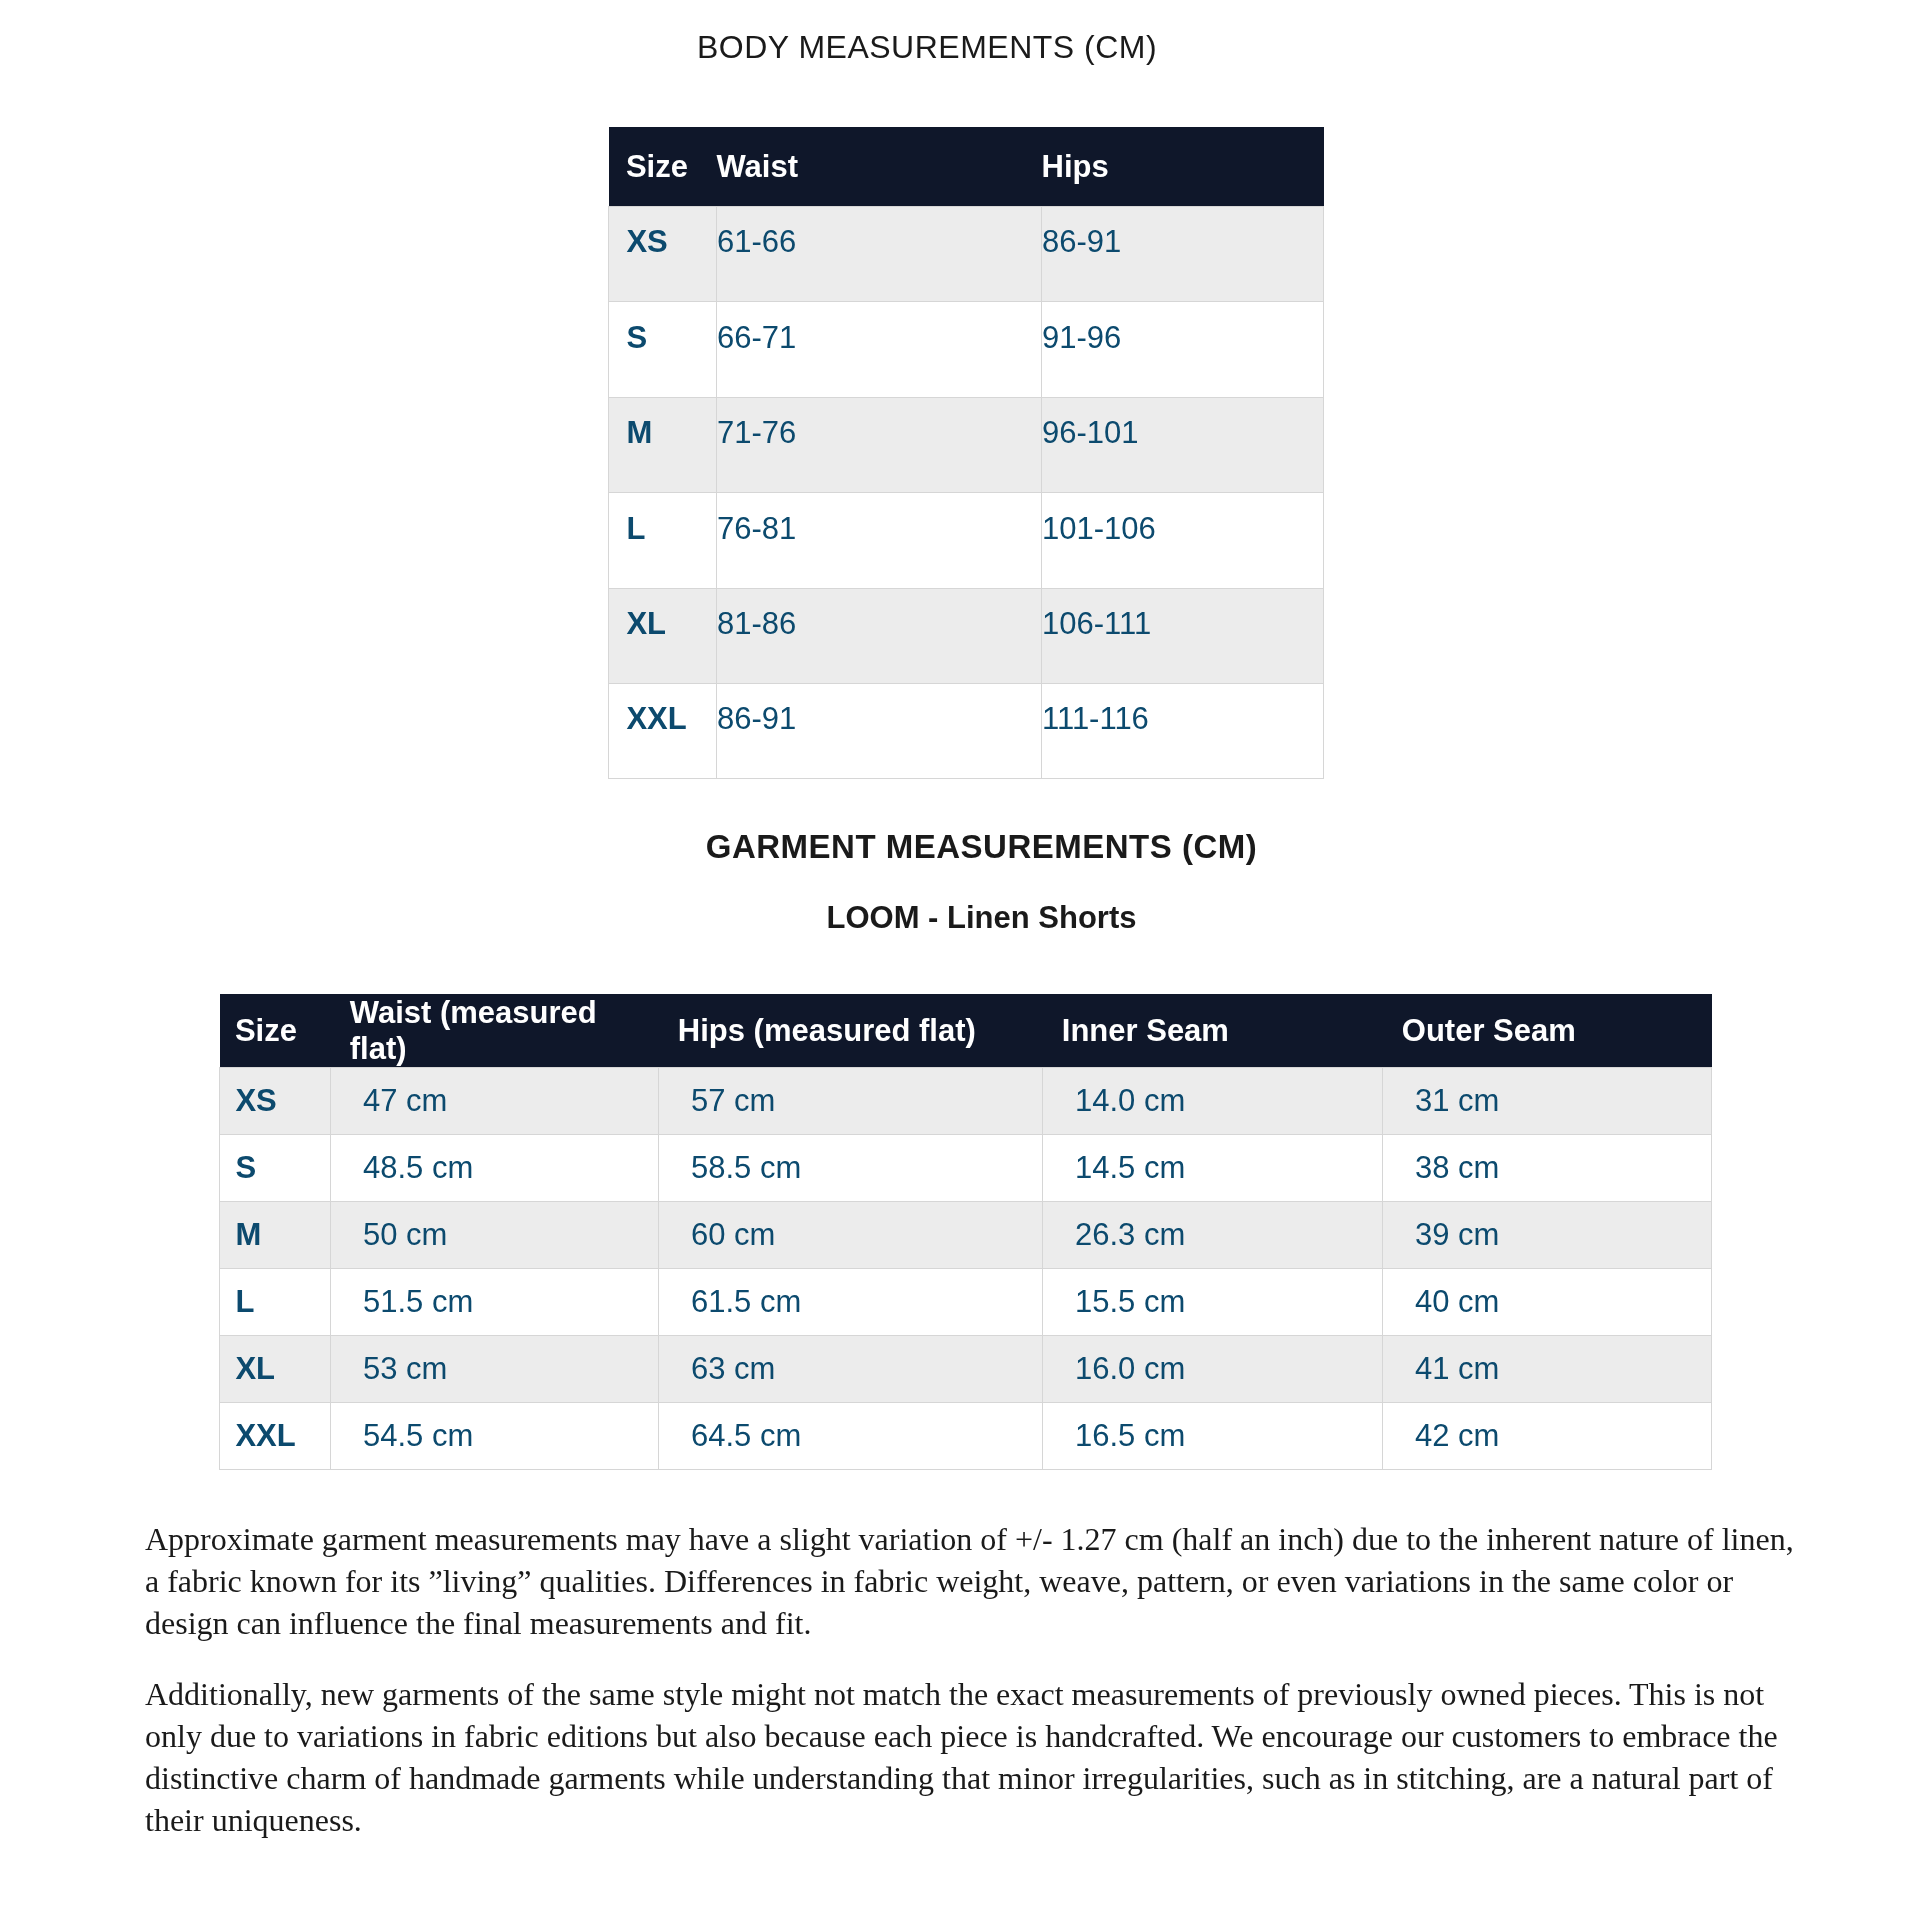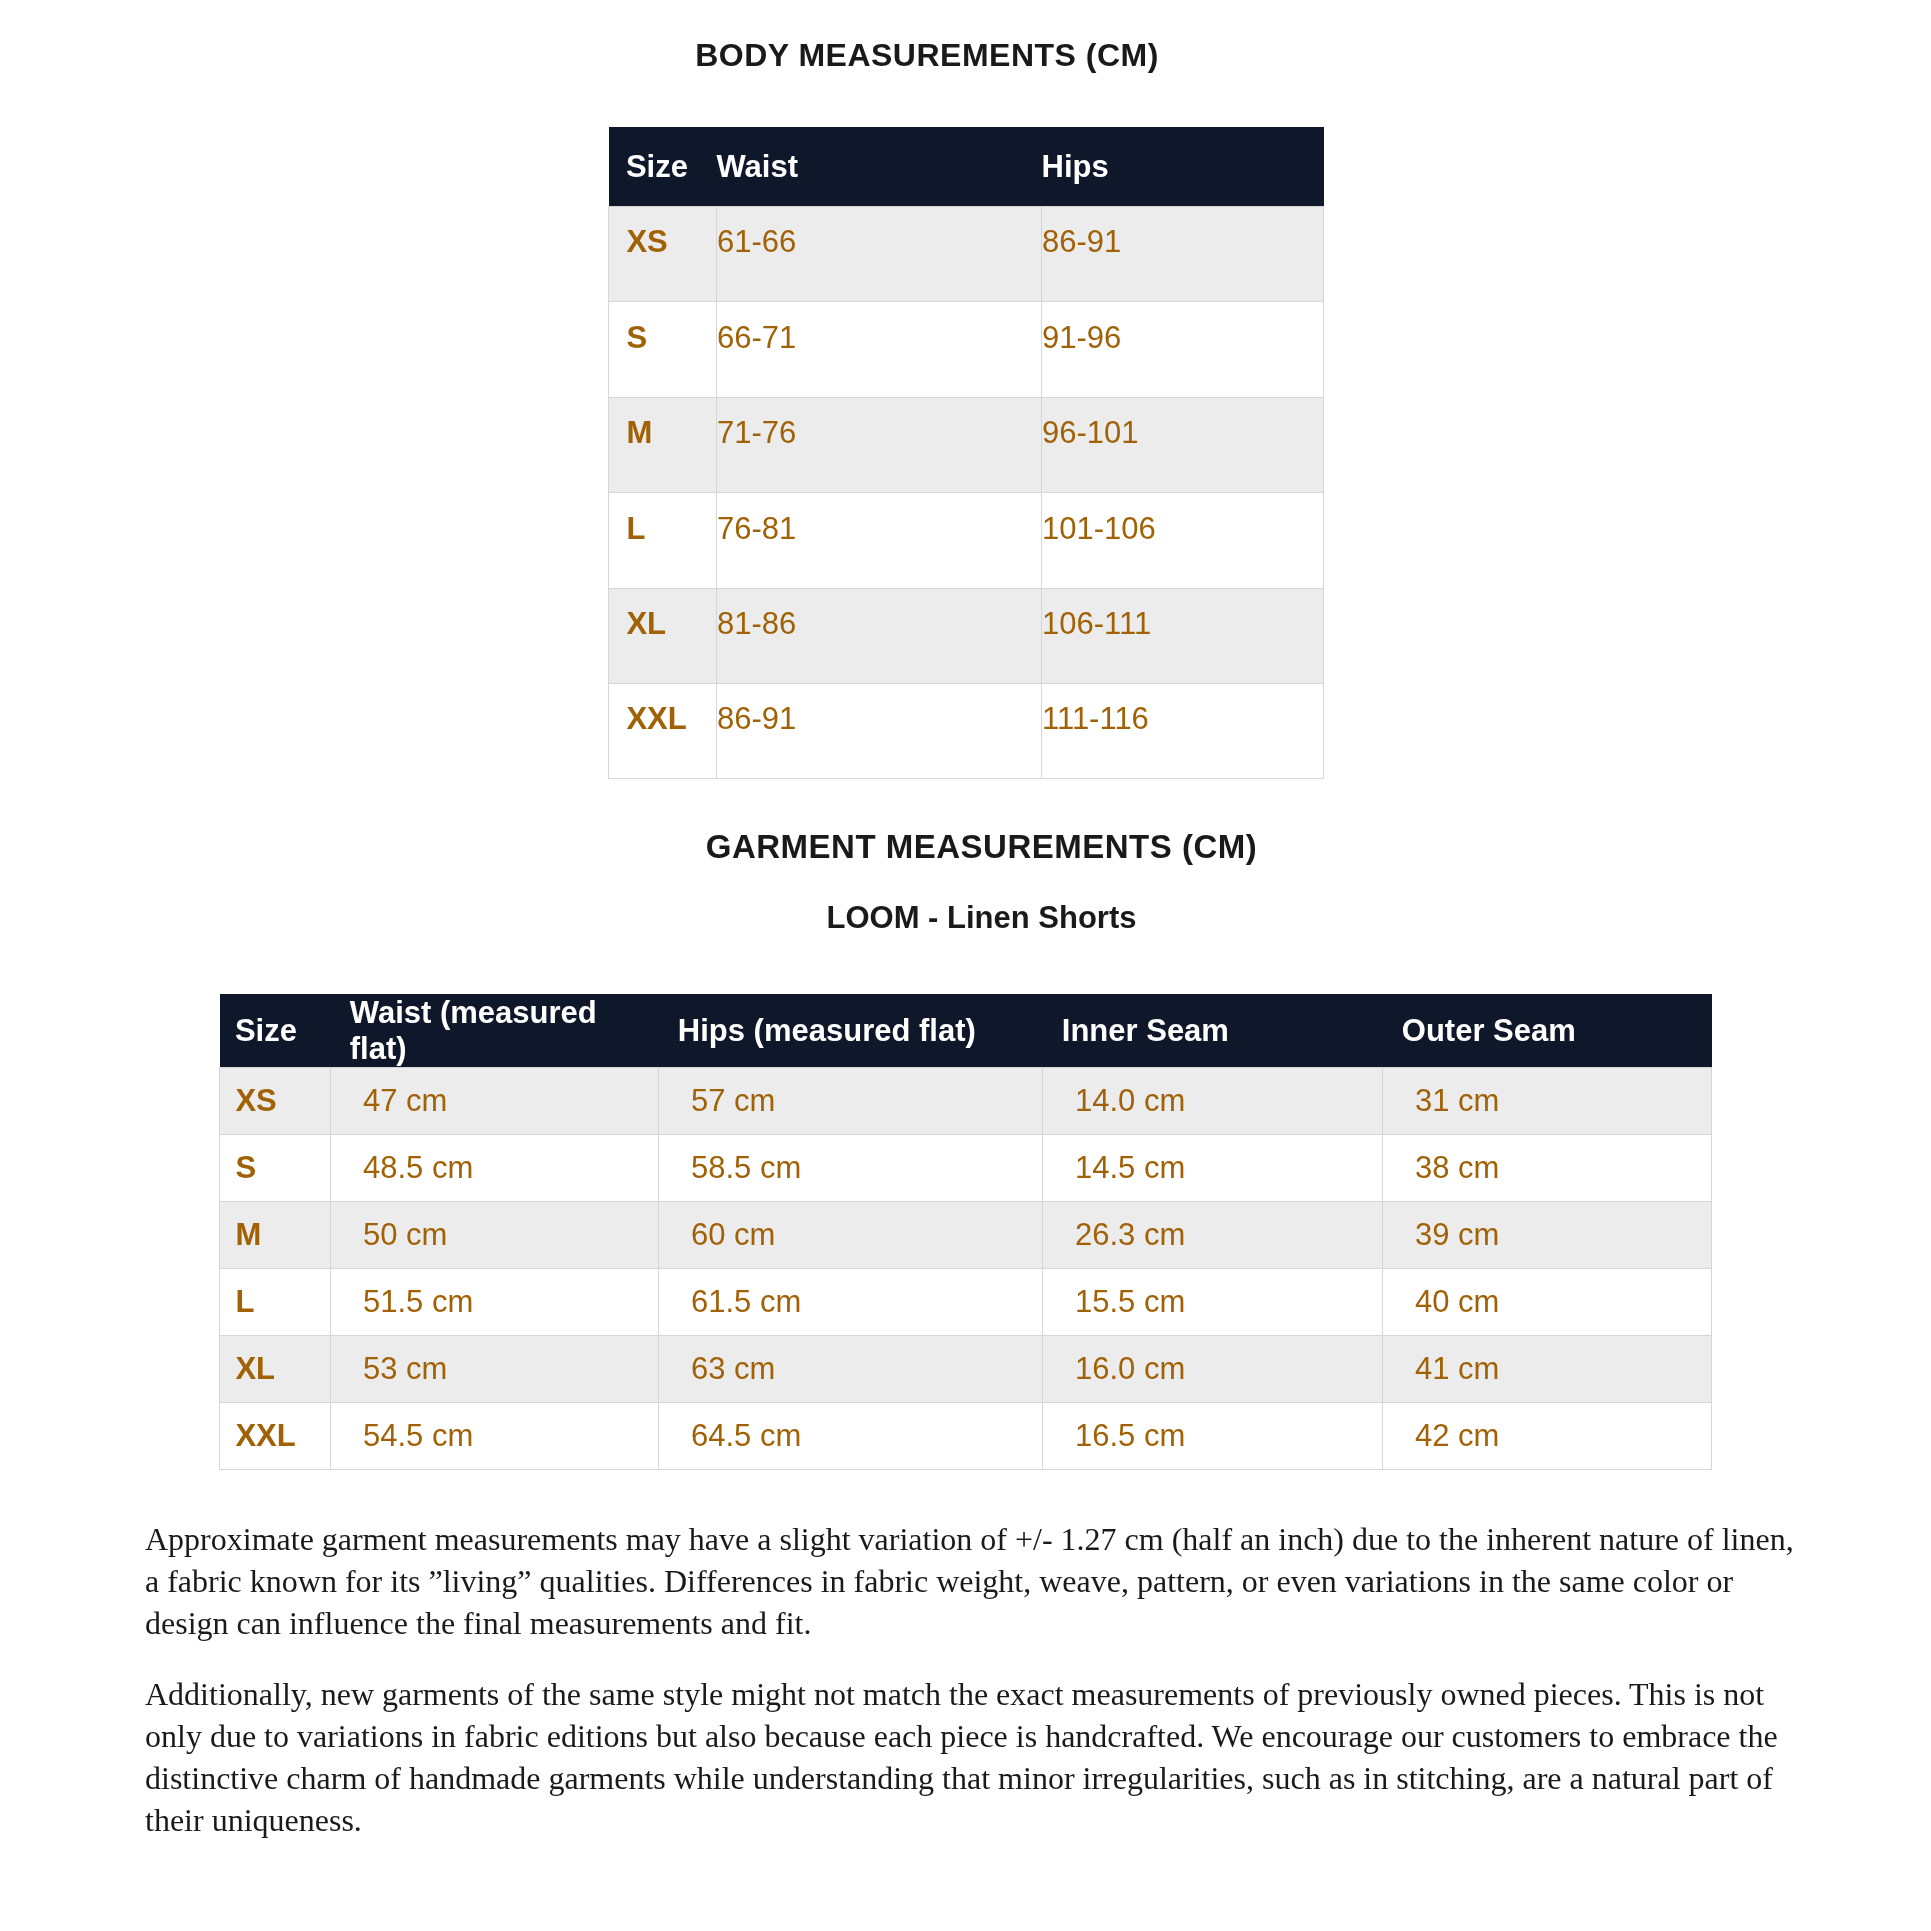--- a/index.html
+++ b/index.html
@@ -6,21 +6,21 @@
   body {
     width: 1931px; height: 1931px;
     position: relative;
     background: #ffffff;
     font-family: "Liberation Sans", sans-serif;
     color: #1a1a1a;
   }
 
   .centered-block { position: absolute; left: 16px; width: 1931px; text-align: center; }
 
-  #body-title { top: 29px; left: 0; width: 1854px; font-size: 32px; font-weight: bold; letter-spacing: 0.5px; margin-top: 8px; }
+  #body-title { top: 29px; left: 0; width: 1854px; font-size: 32px; font-weight: normal; letter-spacing: 0.5px; }
   #garment-title { top: 828px; font-size: 33px; font-weight: bold; letter-spacing: 0.5px; }
   #garment-subtitle { top: 900px; font-size: 31px; font-weight: bold; }
 
   table.sizechart {
     position: absolute;
     border-collapse: collapse;
     table-layout: fixed;
     font-size: 31px;
   }
   .sizechart th {
@@ -29,21 +29,21 @@
     font-weight: bold;
     border: none;
     vertical-align: middle;
     text-align: left;
     padding: 0;
   }
   .sizechart td {
     border: 1.9px solid #d6d6d6;
     padding: 0;
     background: #ffffff;
-    color: #a16207;
+    color: #0c4a6e;
   }
   .sizechart tr.stripe td { background: #ececec; }
   .sizechart td.size-col { font-weight: bold; }
 
   
   #body-table { left: 608px; top: 127px; width: 715px; }
   #body-table th { height: 79px; }
   #body-table td { height: 77px; vertical-align: top; padding-top: 17.4px; }
   #body-table th.size-col, #body-table td.size-col { padding-left: 17.4px; text-align: left; }
   #body-table th.num-col, #body-table td.num-col { }

